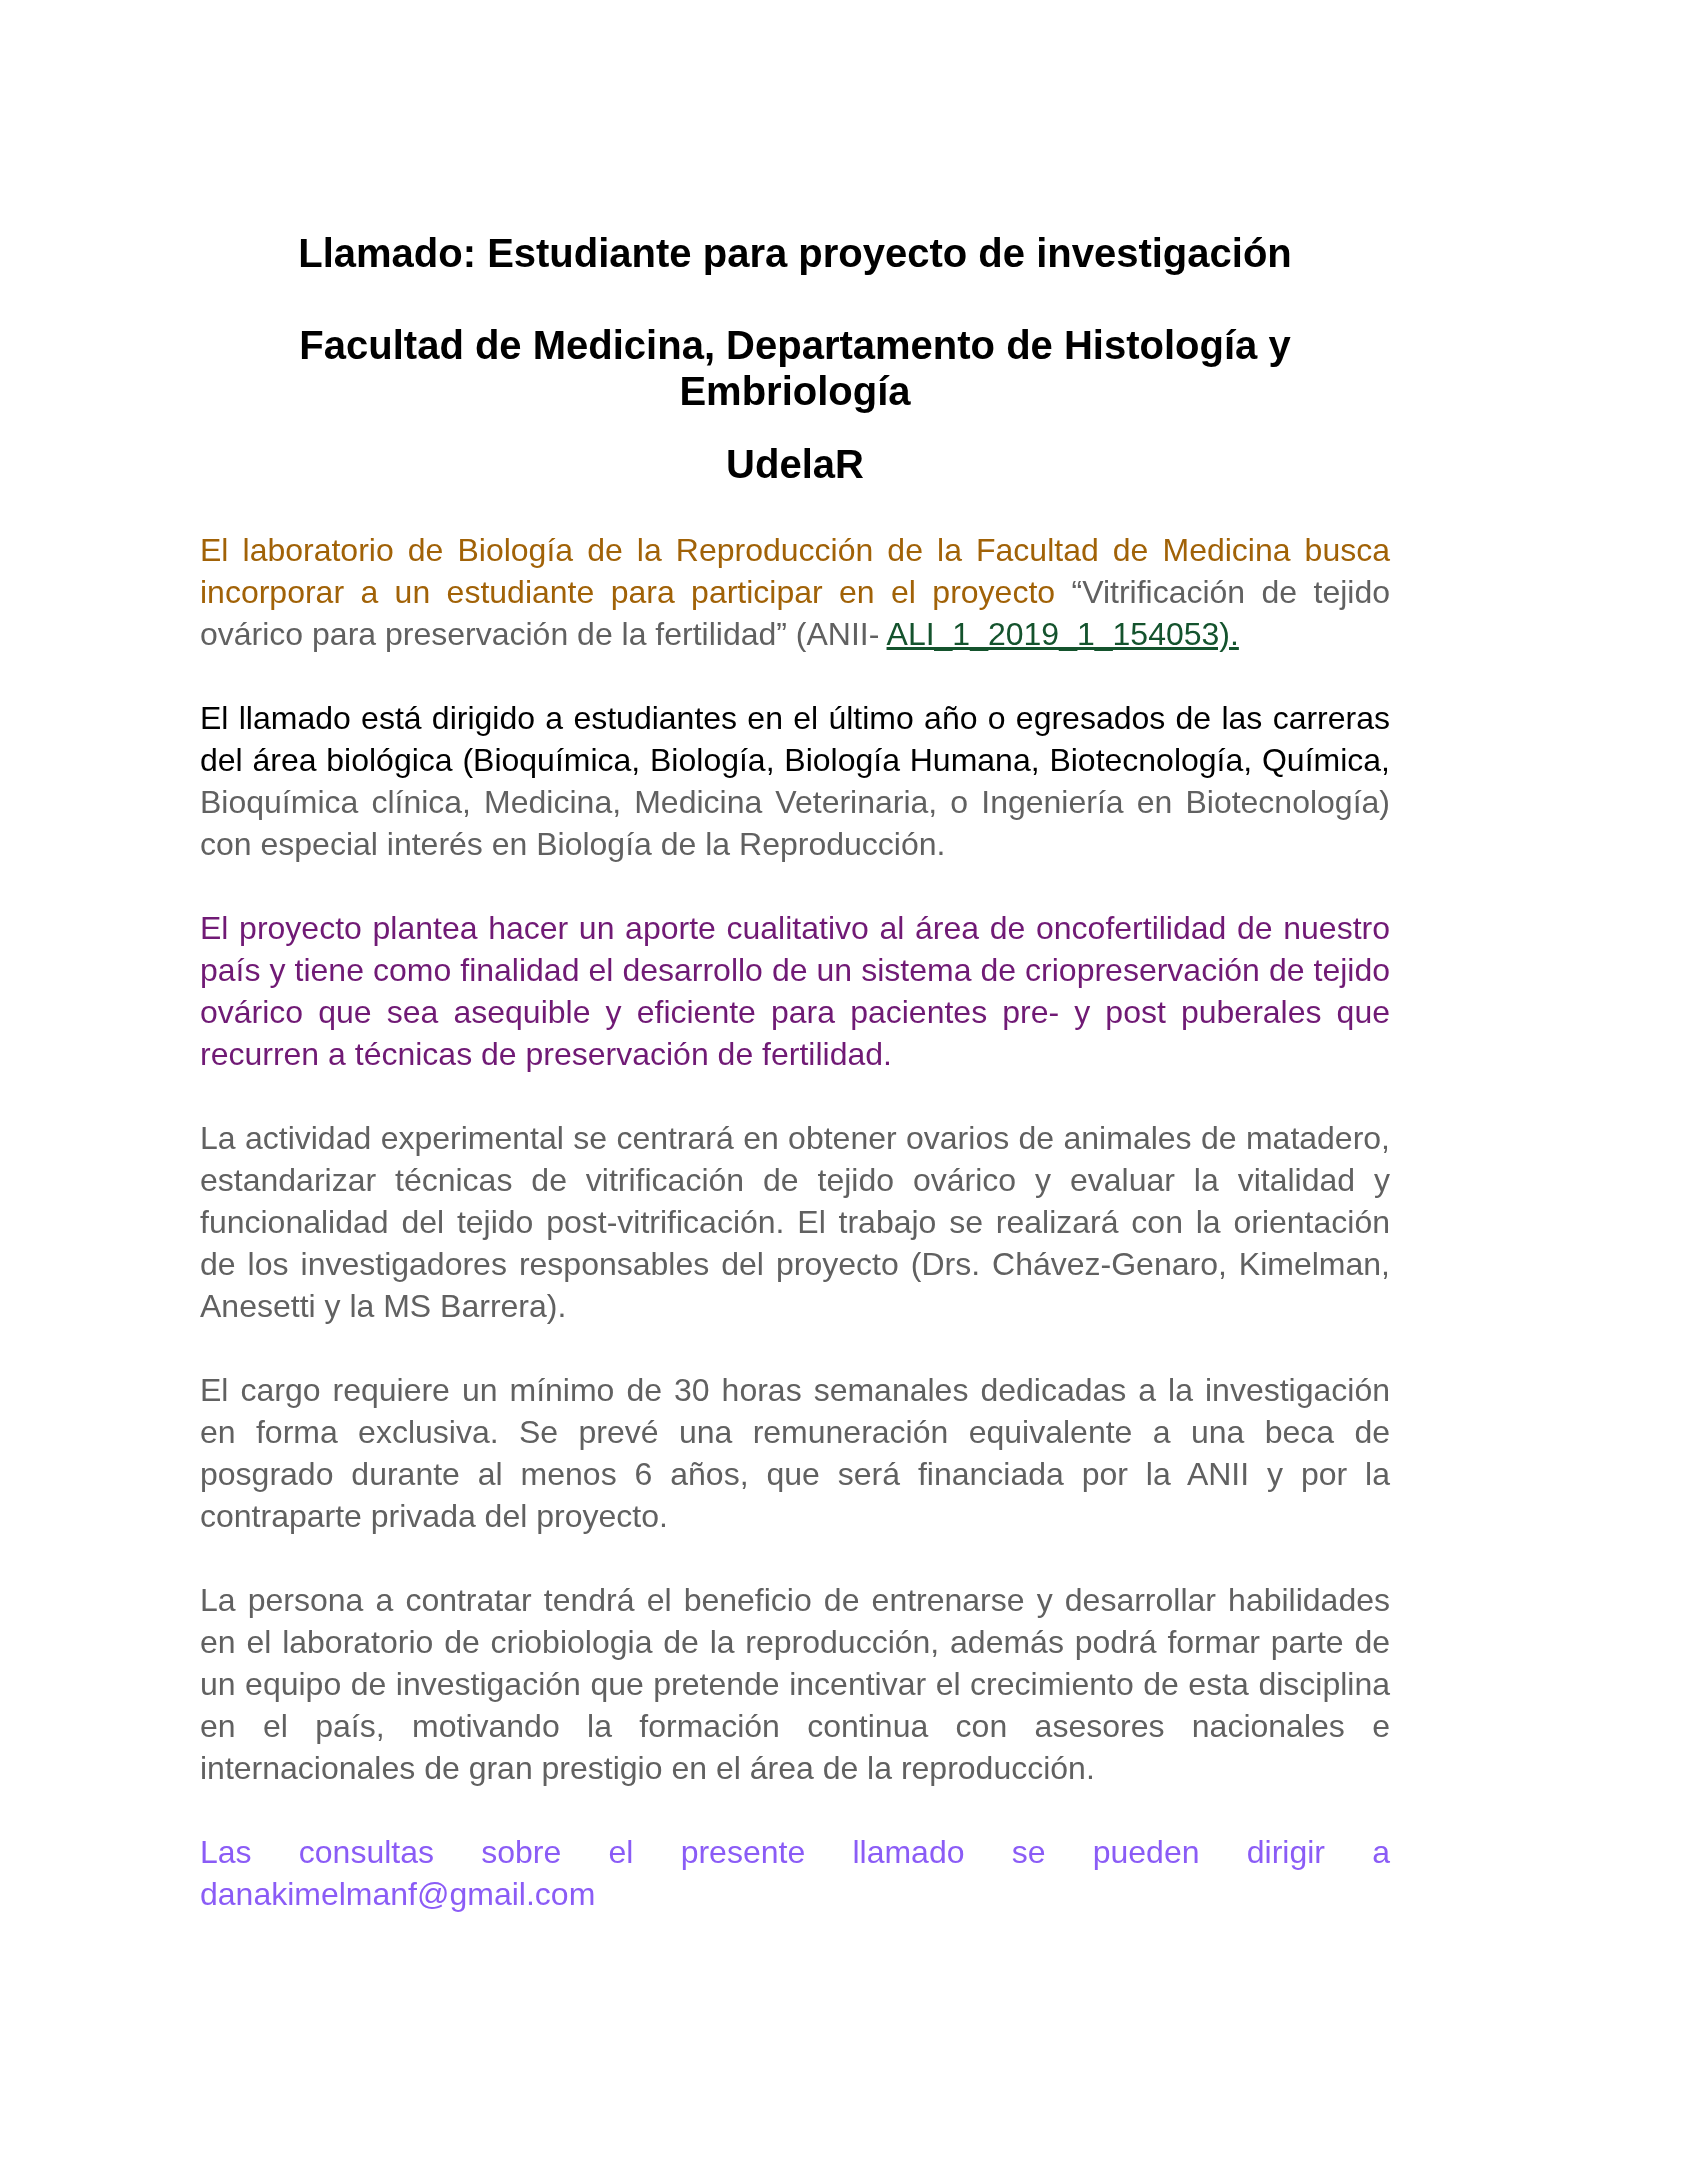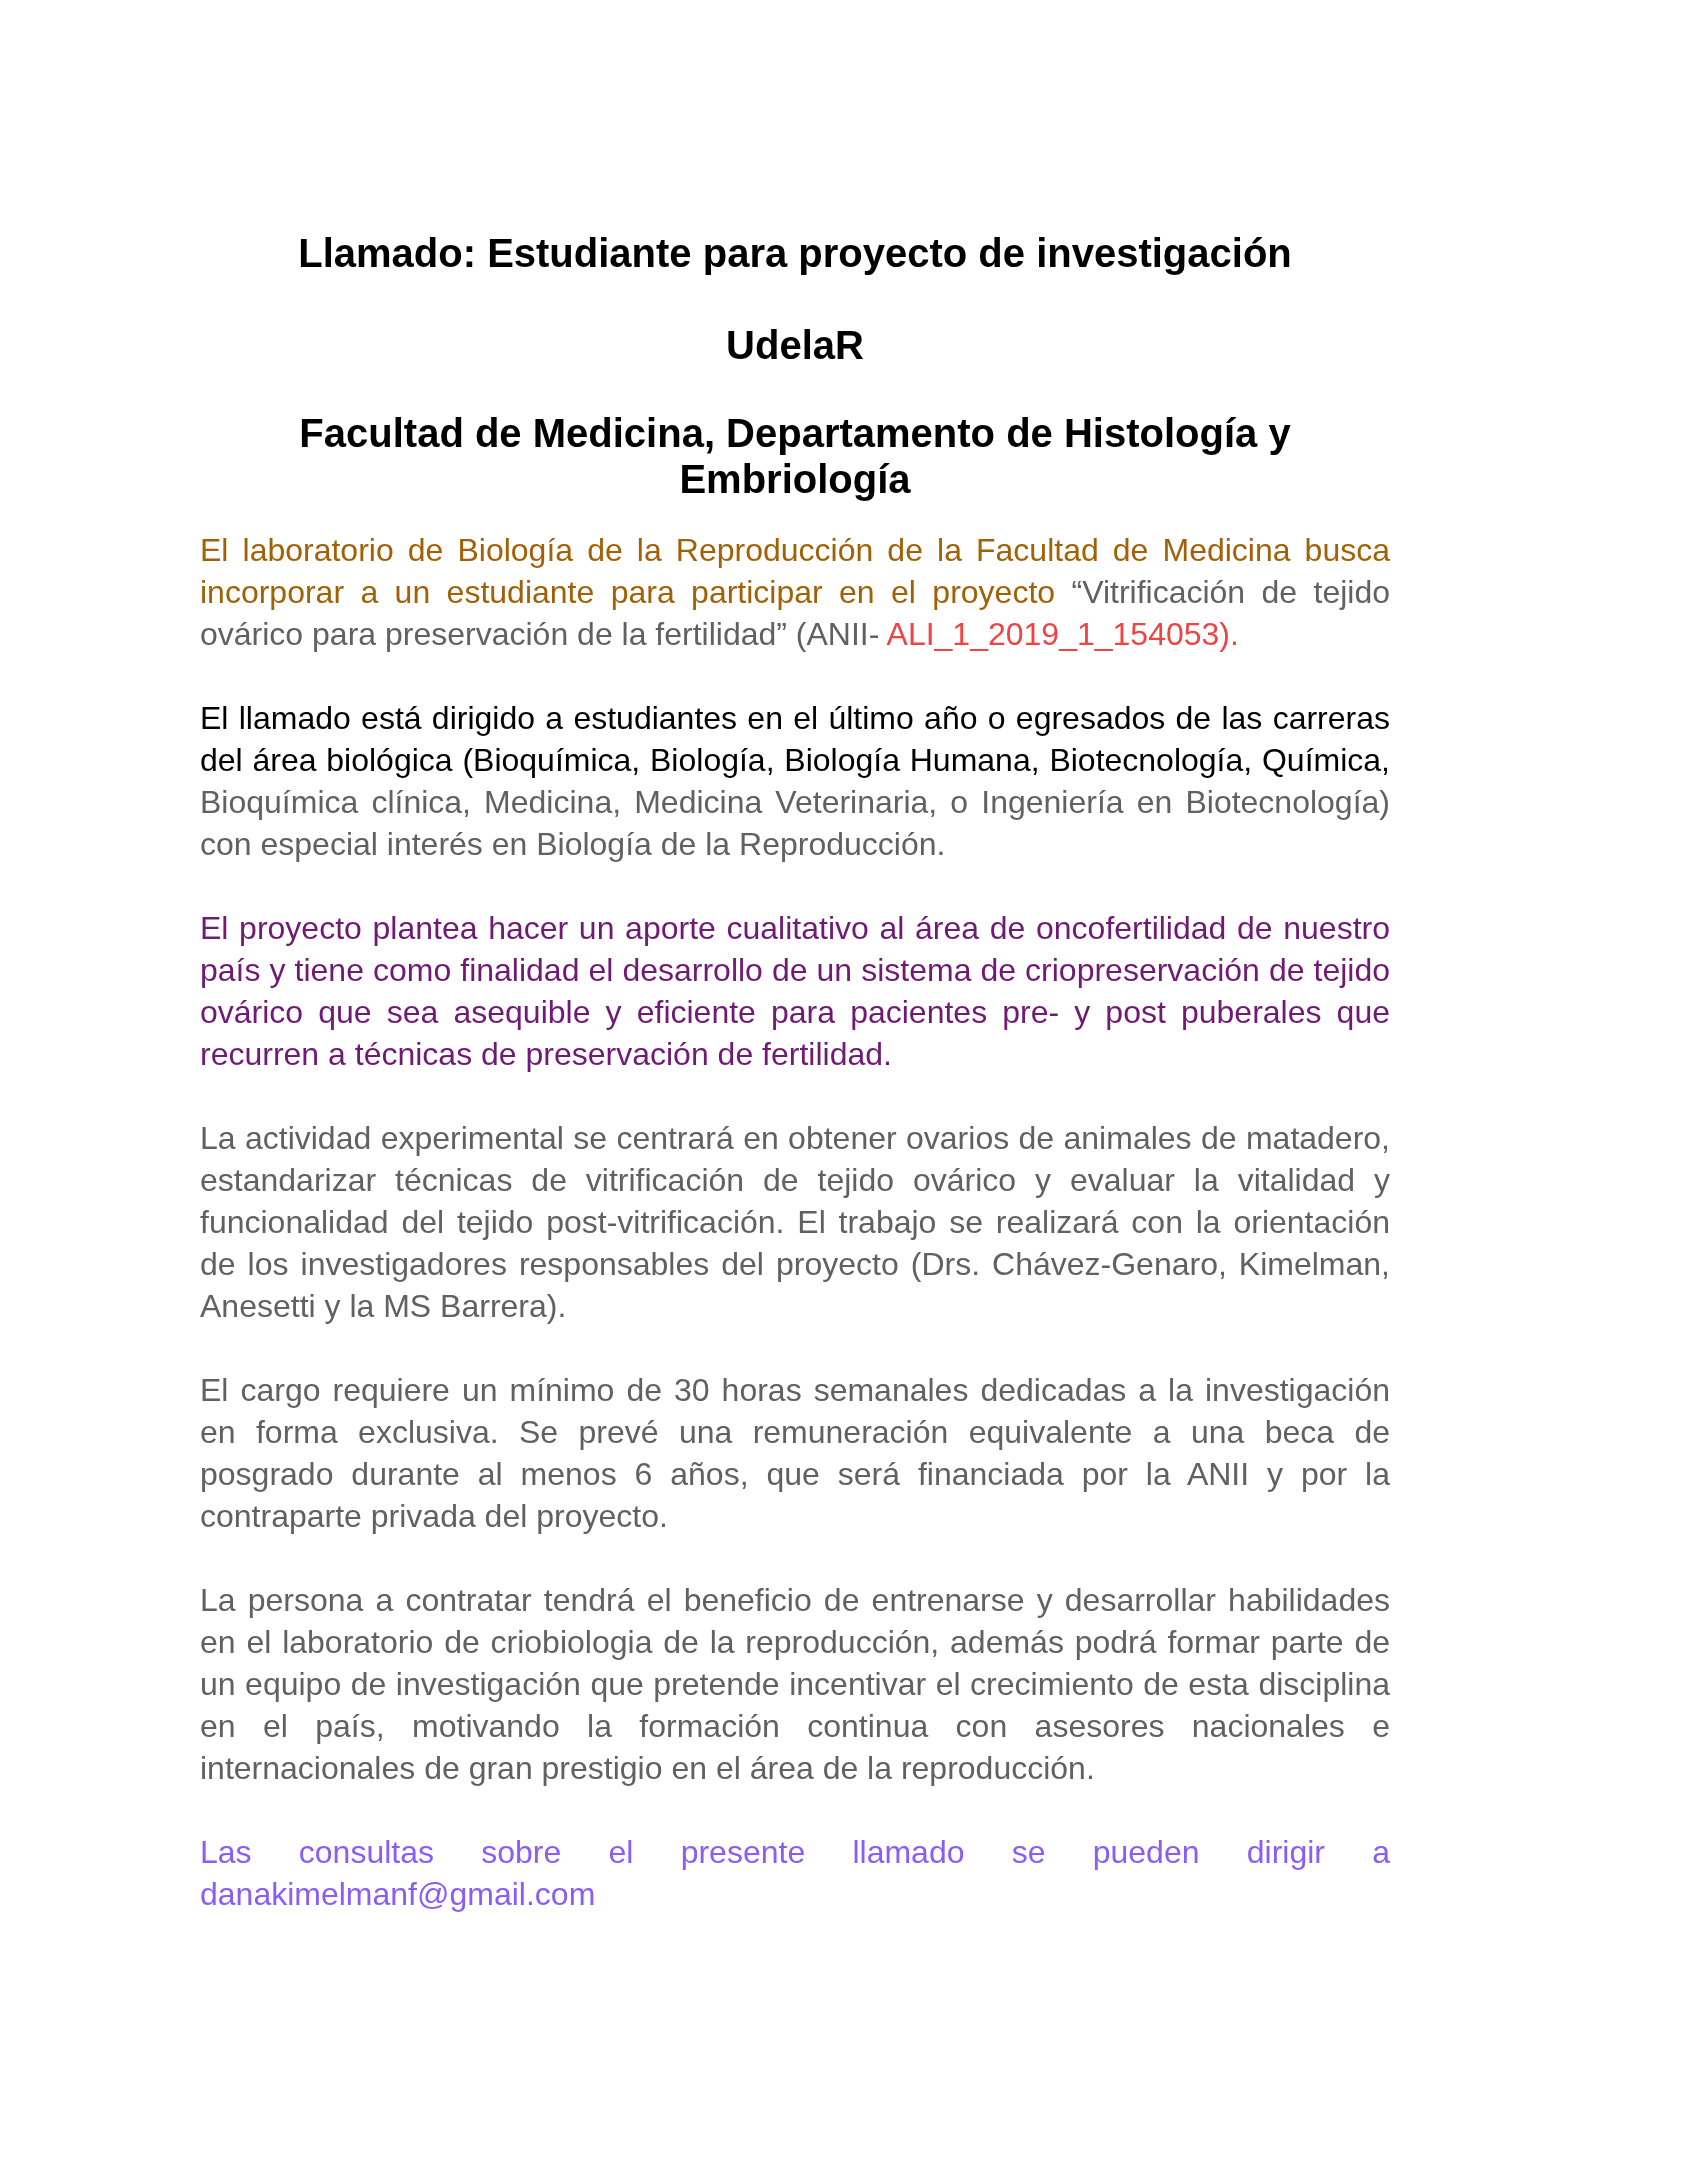--- a/index.html
+++ b/index.html
@@ -42,24 +42,24 @@
     text-align: justify;
     margin: 0 0 42px 0;
     color: #000000;
   }
 </style>
 </head>
 <body>
 
 <div class="page">
   <h1 class="doc-title">Llamado: Estudiante para proyecto de investigación</h1>
+  <h2 class="doc-subtitle">Facultad de Medicina, Departamento de Histología y Embriología</h2>
   <h2 class="doc-subtitle institution">UdelaR</h2>
-  <h2 class="doc-subtitle">Facultad de Medicina, Departamento de Histología y Embriología</h2>
   <div class="doc-body" id="doc-body">
-      <p><span style="color: #a16207;">El laboratorio de Biología de la Reproducción de la Facultad de Medicina busca incorporar a un estudiante para participar en el proyecto </span><span style="color: rgb(97, 97, 97);">“Vitrificación de tejido ovárico para preservación de la fertilidad” (ANII- </span><span style="color: #ef4444;">ALI_1_2019_1_154053).</span></p>
+      <p><span style="color: #a16207;">El laboratorio de Biología de la Reproducción de la Facultad de Medicina busca incorporar a un estudiante para participar en el proyecto </span><span style="color: rgb(97, 97, 97);">“Vitrificación de tejido ovárico para preservación de la fertilidad” (ANII- </span><span style="color: #14532d; text-decoration: underline;">ALI_1_2019_1_154053).</span></p>
       <p><span style="color: rgb(0, 0, 0);">El llamado está dirigido a estudiantes en el último año o egresados de las carreras del área biológica (Bioquímica, Biología, Biología Humana, Biotecnología, Química, </span><span style="color: rgb(97, 97, 97);">Bioquímica clínica, Medicina, Medicina Veterinaria, o Ingeniería en Biotecnología) con especial interés en Biología de la Reproducción.</span></p>
       <p><span style="color: #701a75;">El proyecto plantea hacer un aporte cualitativo al área de oncofertilidad de nuestro país y tiene como finalidad el desarrollo de un sistema de criopreservación de tejido ovárico que sea asequible y eficiente para pacientes pre- y post puberales que recurren a técnicas de preservación de fertilidad.</span></p>
       <p><span style="color: rgb(97, 97, 97);">La actividad experimental se centrará en obtener ovarios de animales de matadero, estandarizar técnicas de vitrificación de tejido ovárico y evaluar la vitalidad y funcionalidad del tejido post-vitrificación. El trabajo se realizará con la orientación de los investigadores responsables del proyecto (Drs. Chávez-Genaro, Kimelman, Anesetti y la MS Barrera).</span></p>
       <p><span style="color: rgb(97, 97, 97);">El cargo requiere un mínimo de 30 horas semanales dedicadas a la investigación en forma exclusiva. Se prevé una remuneración equivalente a una beca de posgrado durante al menos 6 años, que será financiada por la ANII y por la contraparte privada del proyecto.</span></p>
       <p><span style="color: rgb(97, 97, 97);">La persona a contratar tendrá el beneficio de entrenarse y desarrollar habilidades en el laboratorio de criobiologia de la reproducción, además podrá formar parte de un equipo de investigación que pretende incentivar el crecimiento de esta disciplina en el país, motivando la formación continua con asesores nacionales e internacionales de gran prestigio en el área de la reproducción.</span></p>
       <p><span style="color: #8b5cf6;">Las consultas sobre el presente llamado se pueden dirigir a danakimelmanf@gmail.com</span></p>
     </div>
 </div>
 
 

